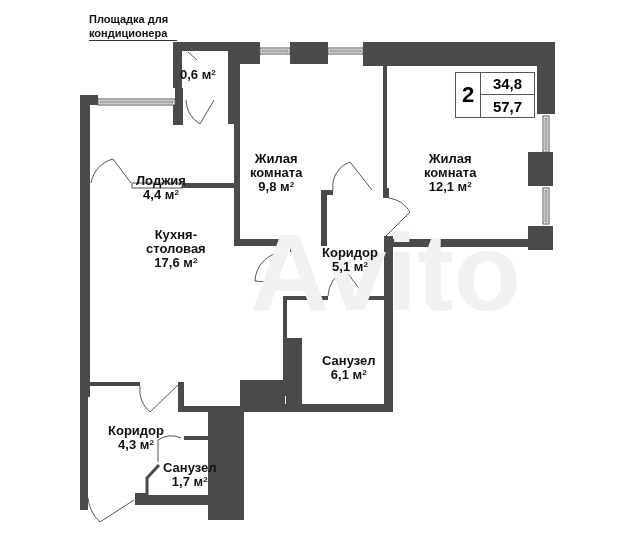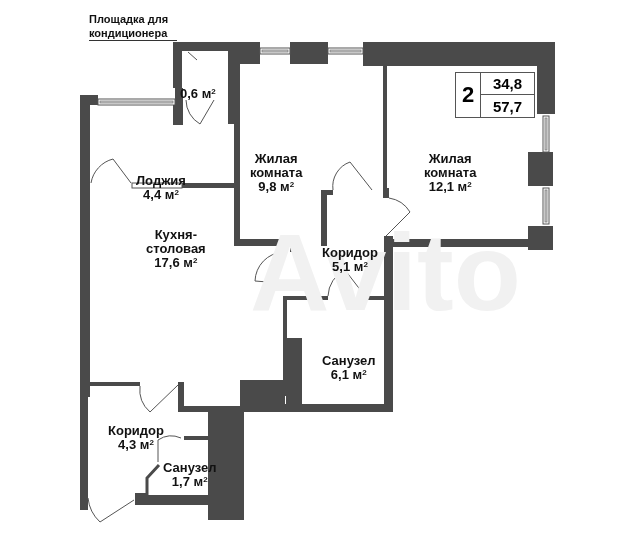--- a/index.html
+++ b/index.html
@@ -115,21 +115,21 @@
   <div>кондиционера</div>
 </div>
 <div class="callout-line"></div>
 
 <div class="info">
   <div class="rooms">2</div>
   <div class="liv">34,8</div>
   <div class="tot">57,7</div>
 </div>
 
-<div class="lbl" style="left:180px; top:87px;">
+<div class="lbl" style="left:180px; top:68px;">
   <span>0,6 м</span><sup>2</sup>
 </div>
 
 <div class="lbl" style="left:136px; top:146px;margin-top:28px;">
   <div>Лоджия</div>
   <div><span>4,4 м</span><sup>2</sup></div>
 </div>
 
 <div class="lbl" style="left:250px; top:152px;">
   <div>Жилая</div>

